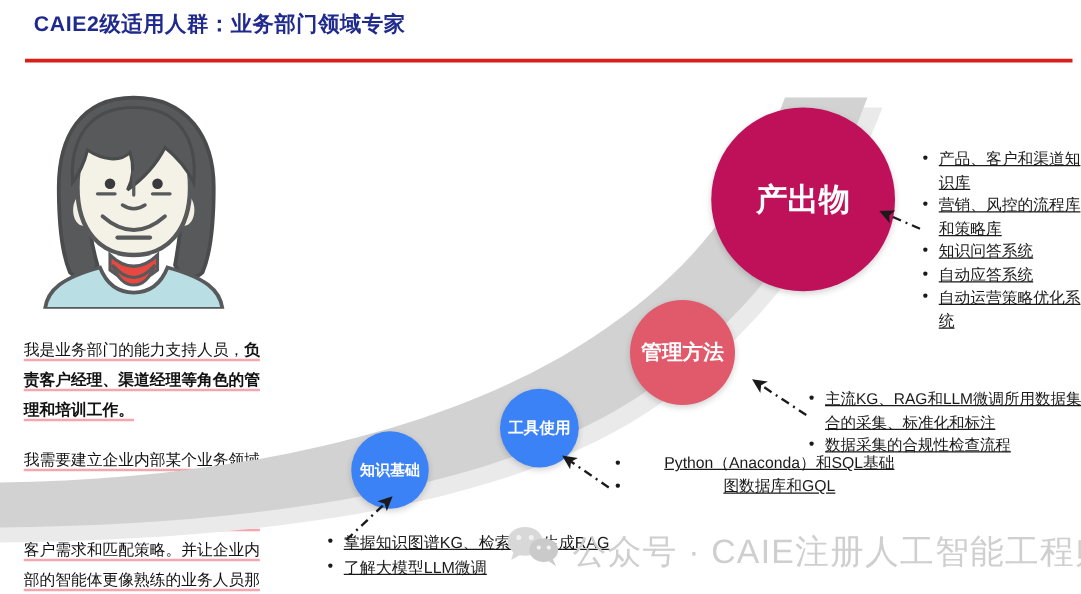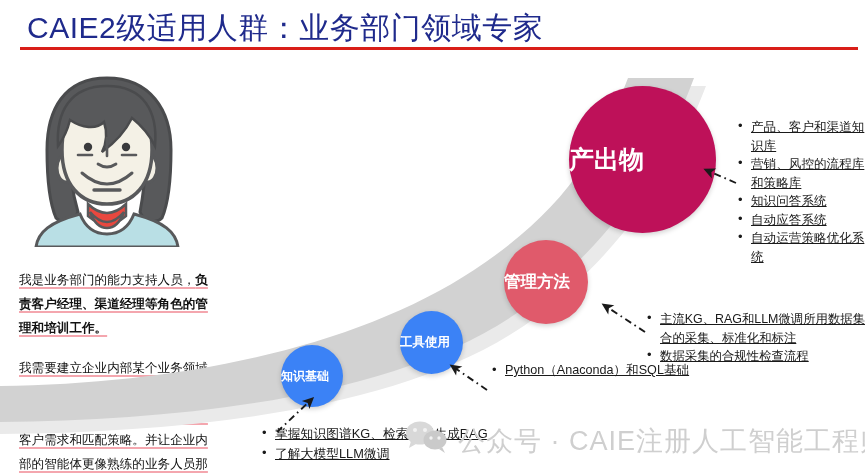--- a/index.html
+++ b/index.html
@@ -6,21 +6,21 @@
   body{
     width:865px;height:475px;background:#ffffff;overflow:hidden;
     font-family:"Liberation Sans","DejaVu Sans",sans-serif;
     position:relative;
   }
   #slide{position:absolute;inset:0;width:865px;height:475px;overflow:hidden;background:#fff;}
 
   
   .title{
     position:absolute;left:27px;top:8px;
-    font-size:30px;font-weight:normal;color:#1F2A8C;
+    font-size:17px;font-weight:bold;color:#1F2A8C;
     letter-spacing:.5px;white-space:nowrap;
   }
   .title-rule{
     position:absolute;left:20px;top:47px;width:838px;height:3px;
     background:#D91E18;
   }
 
   
   .avatar{position:absolute;left:22px;top:72px;width:170px;height:175px;}
 
@@ -37,41 +37,41 @@
     text-decoration-thickness:1.5px;
   }
   .bold{font-weight:bold;}
 
   
   .arc{position:absolute;left:0;top:60px;width:865px;height:400px;}
 
   
   .node{
     position:absolute;border-radius:50%;
-    display:flex;align-items:center;justify-content:flex-start;
+    display:flex;align-items:center;justify-content:center;
     color:#fff;font-weight:bold;text-align:center;
     box-shadow:0 2px 5px rgba(0,0,0,.18);
   }
   .node-4{left:569px;top:86px;width:147px;height:147px;background:#BE1159;font-size:25px;}
   .node-3{left:504px;top:240px;width:84px;height:84px;background:#E05A6B;font-size:16.5px;}
   .node-2{left:400px;top:311px;width:63px;height:63px;background:#3b82f6;font-size:12.5px;}
   .node-1{left:281px;top:345px;width:62px;height:62px;background:#3b82f6;font-size:12px;}
 
   
   .bullets{position:absolute;color:#1a1a1a;}
   .bullets ul{margin:0;padding:0;list-style:none;}
   .bullets li{
     position:relative;padding-left:13px;margin:0;text-decoration:underline;
   }
   .bullets li:before{
     content:"\2022";position:absolute;left:0;top:-1px;font-size:13px;color:#1a1a1a;
   }
   .b-out{left:738px;top:118px;width:128px;font-size:12.6px;line-height:18.5px;}
   .b-mgmt{left:647px;top:310px;width:220px;font-size:12.4px;line-height:18.5px;}
-  .b-tool{left:492px;top:361px;width:250px;font-size:12.6px;line-height:19px;}
+  .b-tool{left:492px;top:361px;width:250px;font-size:12.6px;line-height:19px;text-align:center;}
   .b-know{left:262px;top:424px;width:260px;font-size:12.8px;line-height:20px;}
 
   
   .conns{position:absolute;left:0;top:0;width:865px;height:475px;}
 
   
   .watermark{
     position:absolute;left:404px;top:420px;
     display:flex;align-items:center;gap:8px;
     color:#CFCFCF;font-size:27px;white-space:nowrap;
@@ -186,20 +186,21 @@
   <div class="bullets b-mgmt">
     <ul>
       <li>主流KG、RAG和LLM微调所用数据集合的采集、标准化和标注</li>
       <li>数据采集的合规性检查流程</li>
     </ul>
   </div>
 
   <div class="bullets b-tool">
     <ul>
       <li>Python（Anaconda）和SQL基础</li>
+      <li>图数据库和GQL</li>
     </ul>
   </div>
 
   <div class="bullets b-know">
     <ul>
       <li>掌握知识图谱KG、检索增强生成RAG</li>
       <li>了解大模型LLM微调</li>
     </ul>
   </div>
 

